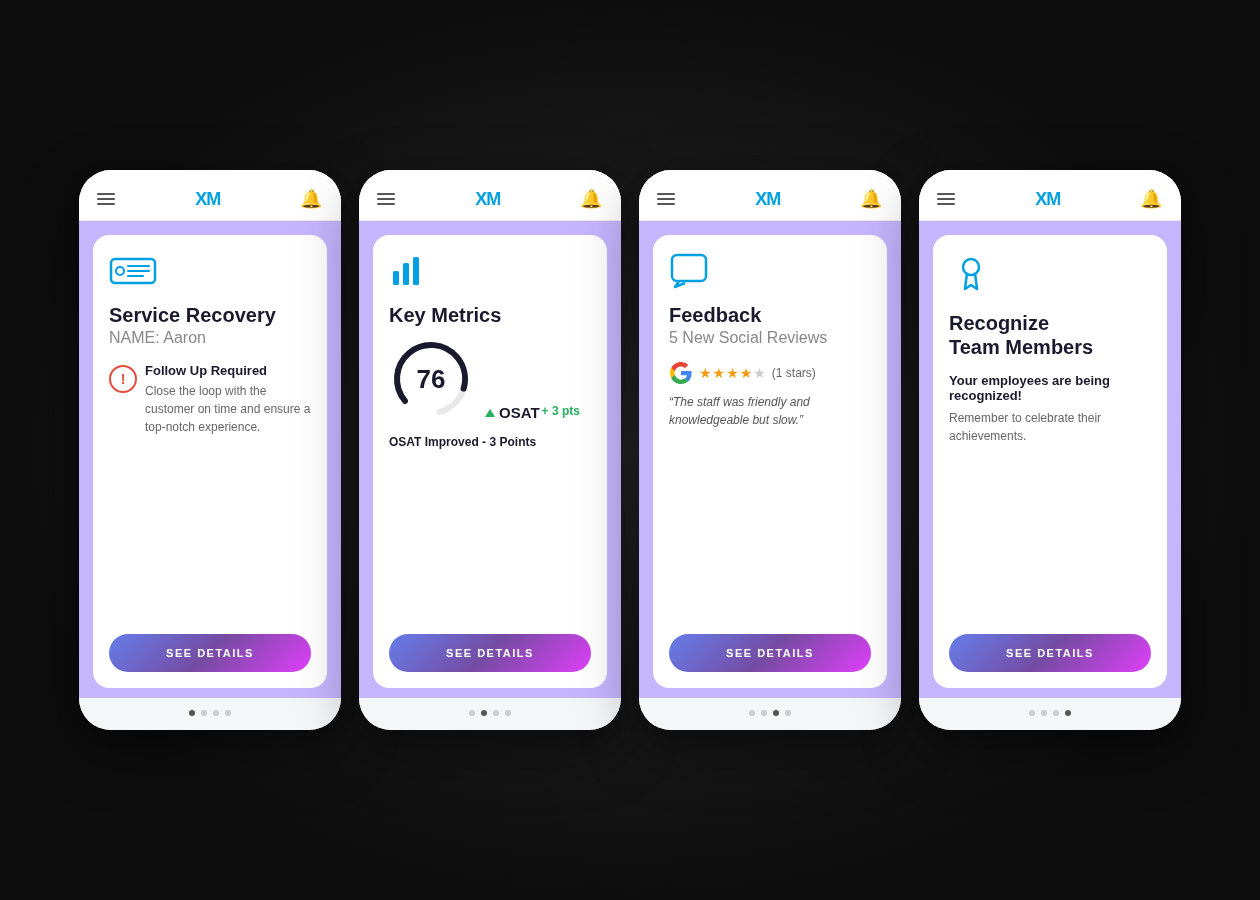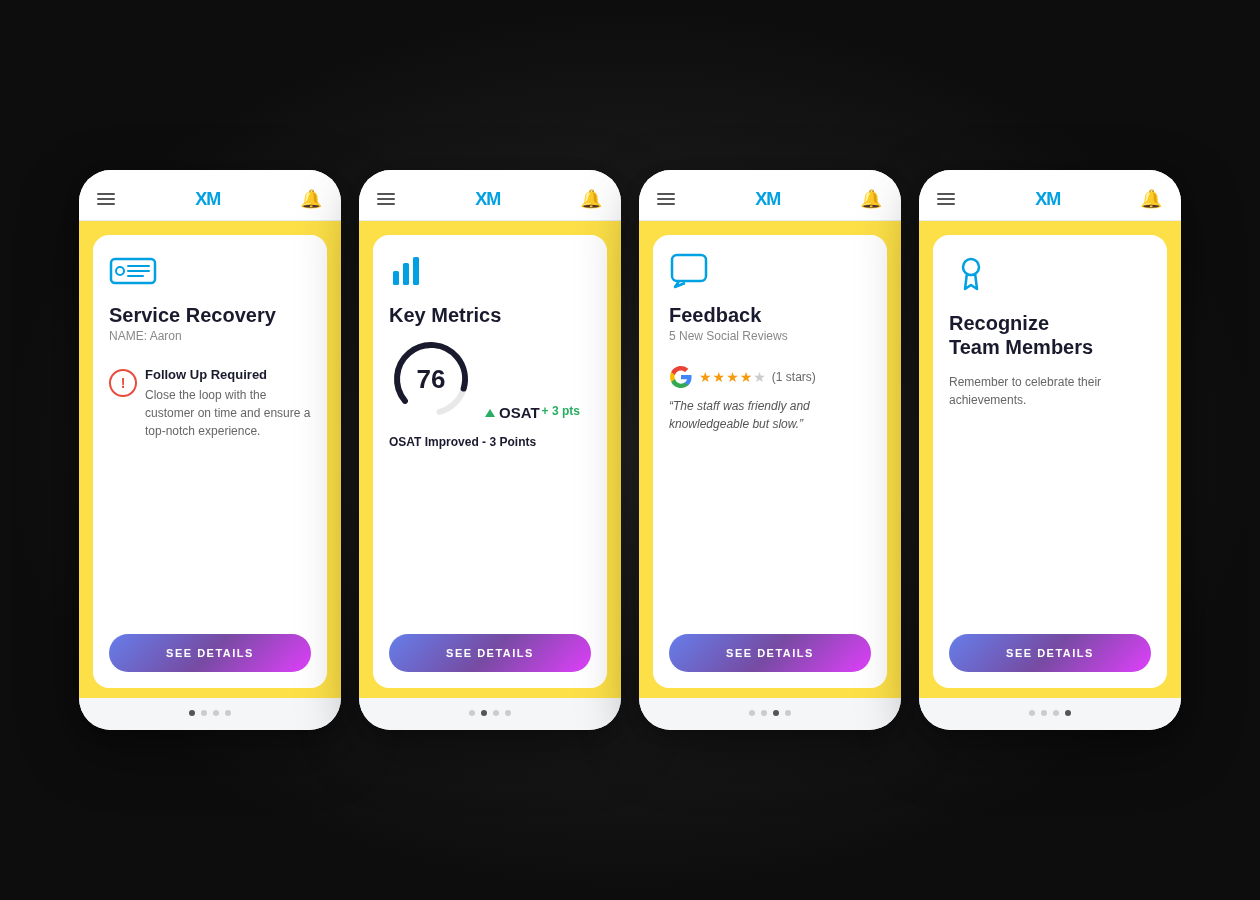--- a/index.html
+++ b/index.html
@@ -78,21 +78,21 @@
       cursor: pointer;
     }
 
     
     .phone-content {
       flex: 1;
       padding: 14px 14px 10px;
       display: flex;
       flex-direction: column;
       gap: 0;
-      background: #fde047;
+      background: #c4b5fd;
     }
 
     .content-card {
       background: #fff;
       border-radius: 16px;
       padding: 18px 16px 16px;
       flex: 1;
       display: flex;
       flex-direction: column;
     }
@@ -103,23 +103,23 @@
 
     .card-title {
       font-size: 20px;
       font-weight: 700;
       color: #1a1a2e;
       margin-bottom: 2px;
       line-height: 1.2;
     }
 
     .card-subtitle {
-      font-size: 12px;
+      font-size: 16px;
       color: #888;
-      margin-bottom: 20px;
+      margin-bottom: 12px;
     }
 
     
     .alert-section {
       display: flex;
       align-items: flex-start;
       gap: 8px;
       margin-bottom: 8px;
       margin-top: 4px;
     }
@@ -517,20 +517,21 @@
         <div class="card-icon recognize-icon">
           <svg viewBox="0 0 44 44" fill="none" xmlns="http://www.w3.org/2000/svg">
             <circle cx="22" cy="14" r="8" stroke="#00a0e3" stroke-width="2.5" fill="none"></circle>
             <path d="M18 20 L16 36 L22 32 L28 36 L26 20" stroke="#00a0e3" stroke-width="2.5" fill="none" stroke-linejoin="round"></path>
           </svg>
         </div>
         <div class="card-title" style="white-space:pre-line;">Recognize
 Team Members</div>
 
         <div style="height:12px;"></div>
+        <div class="recognize-highlight">Your employees are being recognized!</div>
         <div class="recognize-body">Remember to celebrate their achievements.</div>
 
         <div class="spacer"></div>
         <div class="see-details-btn">
           <button class="btn-see-details">SEE DETAILS</button>
         </div>
       </div>
     </div>
     <div class="pagination-dots">
       <div class="dot"></div>

